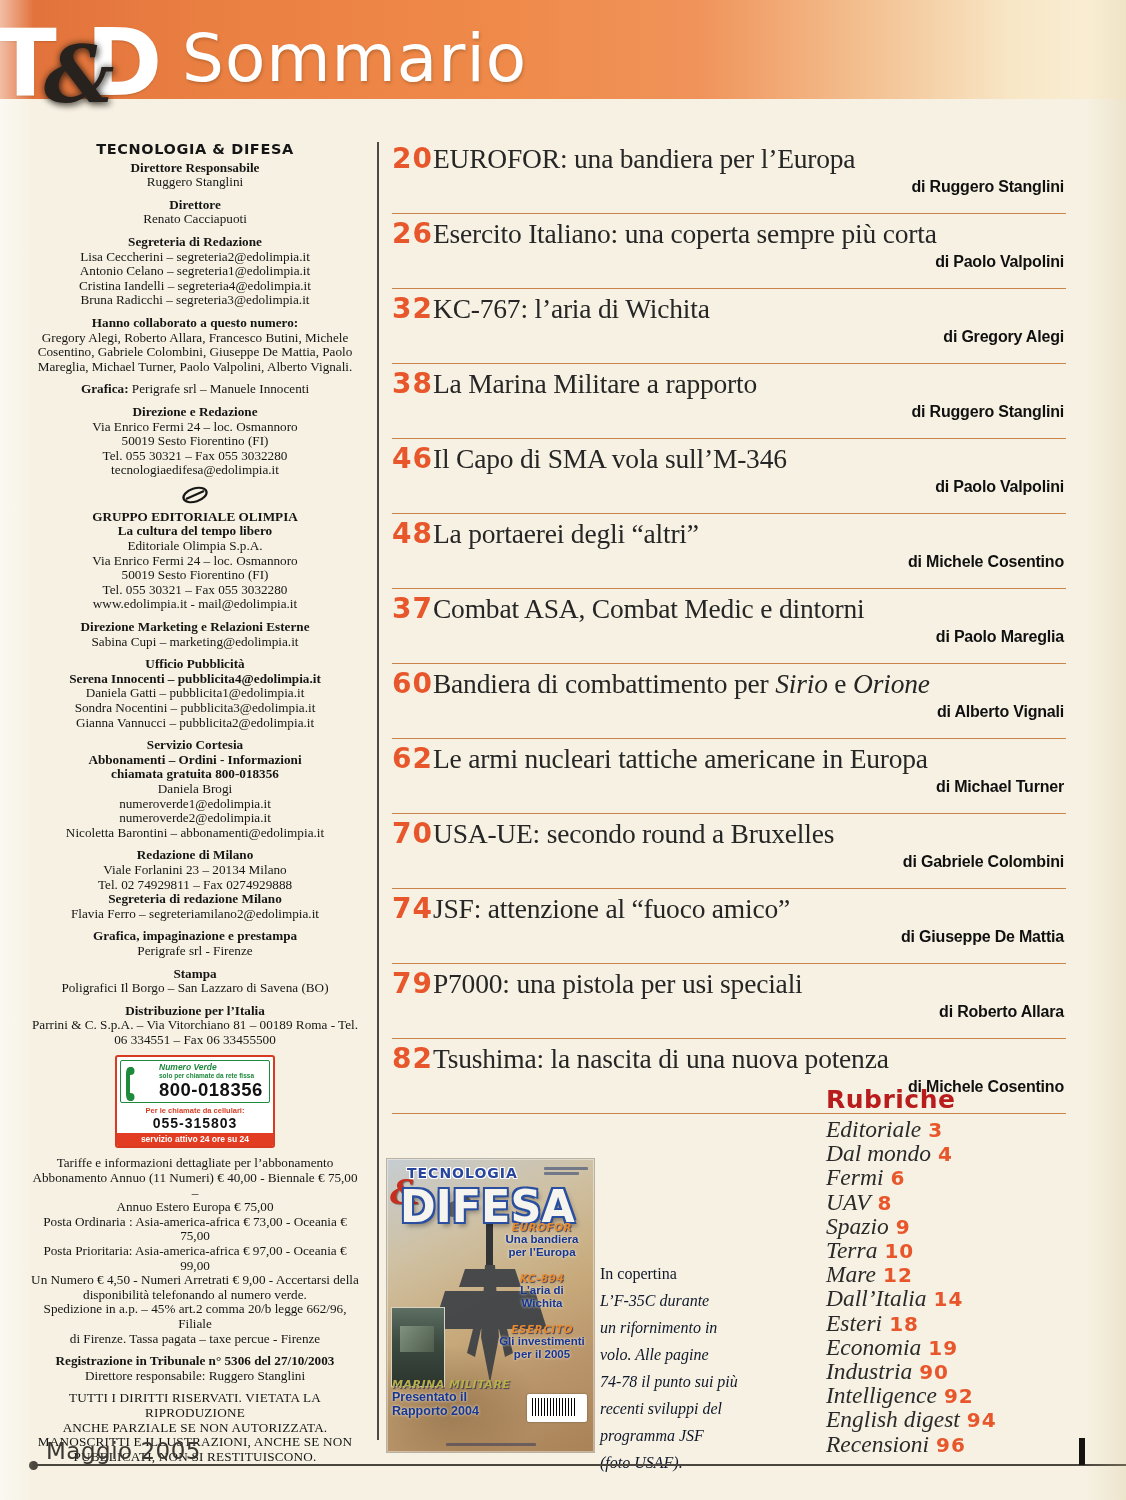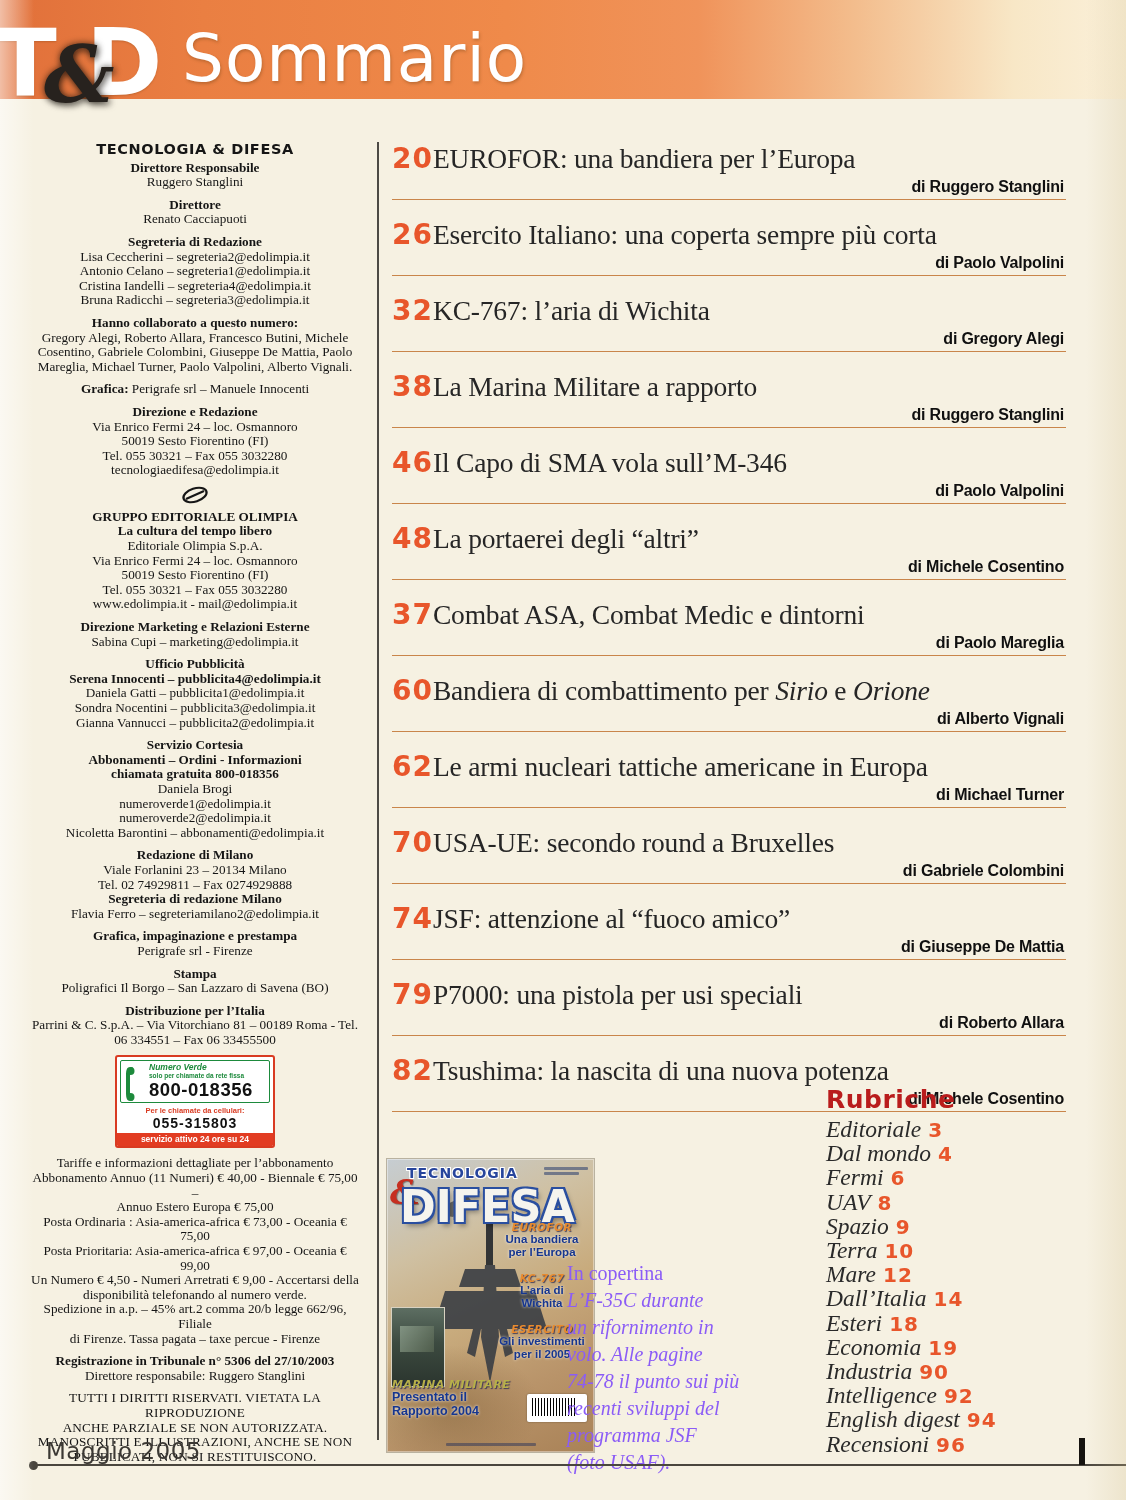--- a/index.html
+++ b/index.html
@@ -49,35 +49,35 @@
   .olimpia{margin:2px auto 6px auto; height:18px;}
   .olimpia svg{display:block; margin:0 auto;}
   .caps{letter-spacing:.2px;}
 
   
   .nv{
     width:156px; margin:4px auto 8px auto; background:#fff;
     border:2px solid #d93b22; border-radius:3px; overflow:hidden; text-align:left;
     font-family:"Liberation Sans",sans-serif;
   }
-  .nv-top{position:relative; border:1.5px solid #1d8a3c; border-radius:2px; margin:3px; padding:2px 2px 2px 28px; background:#fff;}
+  .nv-top{position:relative; border:1.5px solid #1d8a3c; border-radius:2px; margin:3px; padding:2px 2px 2px 38px; background:#fff;}
   .nv-phone{position:absolute; left:3px; top:4px;}
   .nv-label{color:#1d8a3c; font-weight:bold; font-style:italic; font-size:8.5px; line-height:9px;}
   .nv-sub{color:#1d8a3c; font-weight:bold; font-size:6.5px; line-height:8px;}
   .nv-num{color:#111; font-weight:bold; font-size:18.5px; line-height:20px; letter-spacing:.5px; font-family:"Liberation Sans",sans-serif;}
   .nv-mob-label{color:#d93b22; font-weight:bold; font-size:7.5px; line-height:9px; text-align:center;}
   .nv-mob-num{color:#111; font-weight:bold; font-size:14px; line-height:16px; text-align:center; letter-spacing:1px;}
   .nv-foot{background:#e23c22; color:#fff; font-weight:bold; font-size:8.5px; line-height:13px; text-align:center; margin-top:2px;}
 
   
   .vdiv{position:absolute; left:377px; top:142px; width:1.5px; height:1298px; background:#4d4a45;}
 
   
   .articles{position:absolute; left:392px; top:142px; width:674px;}
-  .art{border-bottom:1.5px solid #c9854a; margin-bottom:18px; padding-bottom:1px;}
+  .art{border-bottom:1.5px solid #c9854a; margin-bottom:3px; padding-bottom:15px;}
   .art-row{display:flex; align-items:baseline;}
   .art-num{
     flex:0 0 40px; text-align:left; color:#e8562b;
     font-family:"DejaVu Sans",sans-serif; font-weight:bold; font-size:28px; letter-spacing:1px;
   }
   .art-title{font-family:"Liberation Serif",serif; font-size:27.5px; line-height:34px; color:#262626; letter-spacing:-.2px; white-space:nowrap;}
   .art-title i{font-style:italic;}
   .art-author{
     text-align:right; padding-right:2px; color:#101010;
     font-family:"Liberation Sans",sans-serif; font-weight:bold; font-size:16px; line-height:22px; letter-spacing:-.2px;
@@ -136,21 +136,21 @@
   .cov-barcode{
     position:absolute; right:7px; bottom:30px; width:60px; height:28px; background:#fff; border-radius:2px;
     box-shadow:0 0 2px rgba(0,0,0,.4);
   }
   .cov-barcode::after{content:""; position:absolute; left:5px; right:12px; top:4px; bottom:6px;
     background:repeating-linear-gradient(90deg,#000 0 1px, #fff 1px 3px);}
   .cov-footline{position:absolute; left:50%; bottom:6px; transform:translateX(-50%); width:90px; height:3px; background:rgba(40,50,90,.5); border-radius:1px;}
   .jet{position:absolute; left:28px; top:28px;}
 
   
-  .caption{position:absolute; left:567px; top:1260px; width:205px; font-size:20px; line-height:27px; color:#8b5cf6;}
+  .caption{position:absolute; left:600px; top:1260px; width:205px; font-size:16px; line-height:27px; color:#0f172a;}
   .caption .lead{font-style:normal;}
   .caption .body{font-style:italic; white-space:pre-line;}
 
   
   .foot-line{position:absolute; left:30px; right:0; top:1464px; height:1.5px; background:#4a463e;}
   .foot-dot{position:absolute; left:29px; top:1461px; width:9px; height:9px; border-radius:50%; background:#4a463e;}
   .foot-issue{
     position:absolute; left:46px; top:1438px; font-family:"DejaVu Sans",sans-serif;
     font-size:23px; color:#3b3833; letter-spacing:.5px;
   }
@@ -437,21 +437,21 @@
         <div class="bar"></div>
         <div class="bar" style="width:80%"></div>
       </div>
     <div class="cov-lines">
       <div class="cov-line">
         <div class="cov-kicker">EUROFOR</div>
         <div class="cov-text">Una bandiera
 per l’Europa</div>
       </div>
       <div class="cov-line">
-        <div class="cov-kicker">KC-767</div>
+        <div class="cov-kicker">KC-894</div>
         <div class="cov-text">L’aria di
 Wichita</div>
       </div>
       <div class="cov-line">
         <div class="cov-kicker">ESERCITO</div>
         <div class="cov-text">Gli investimenti
 per il 2005</div>
       </div>
     </div>
     <div class="cov-inset"></div>

